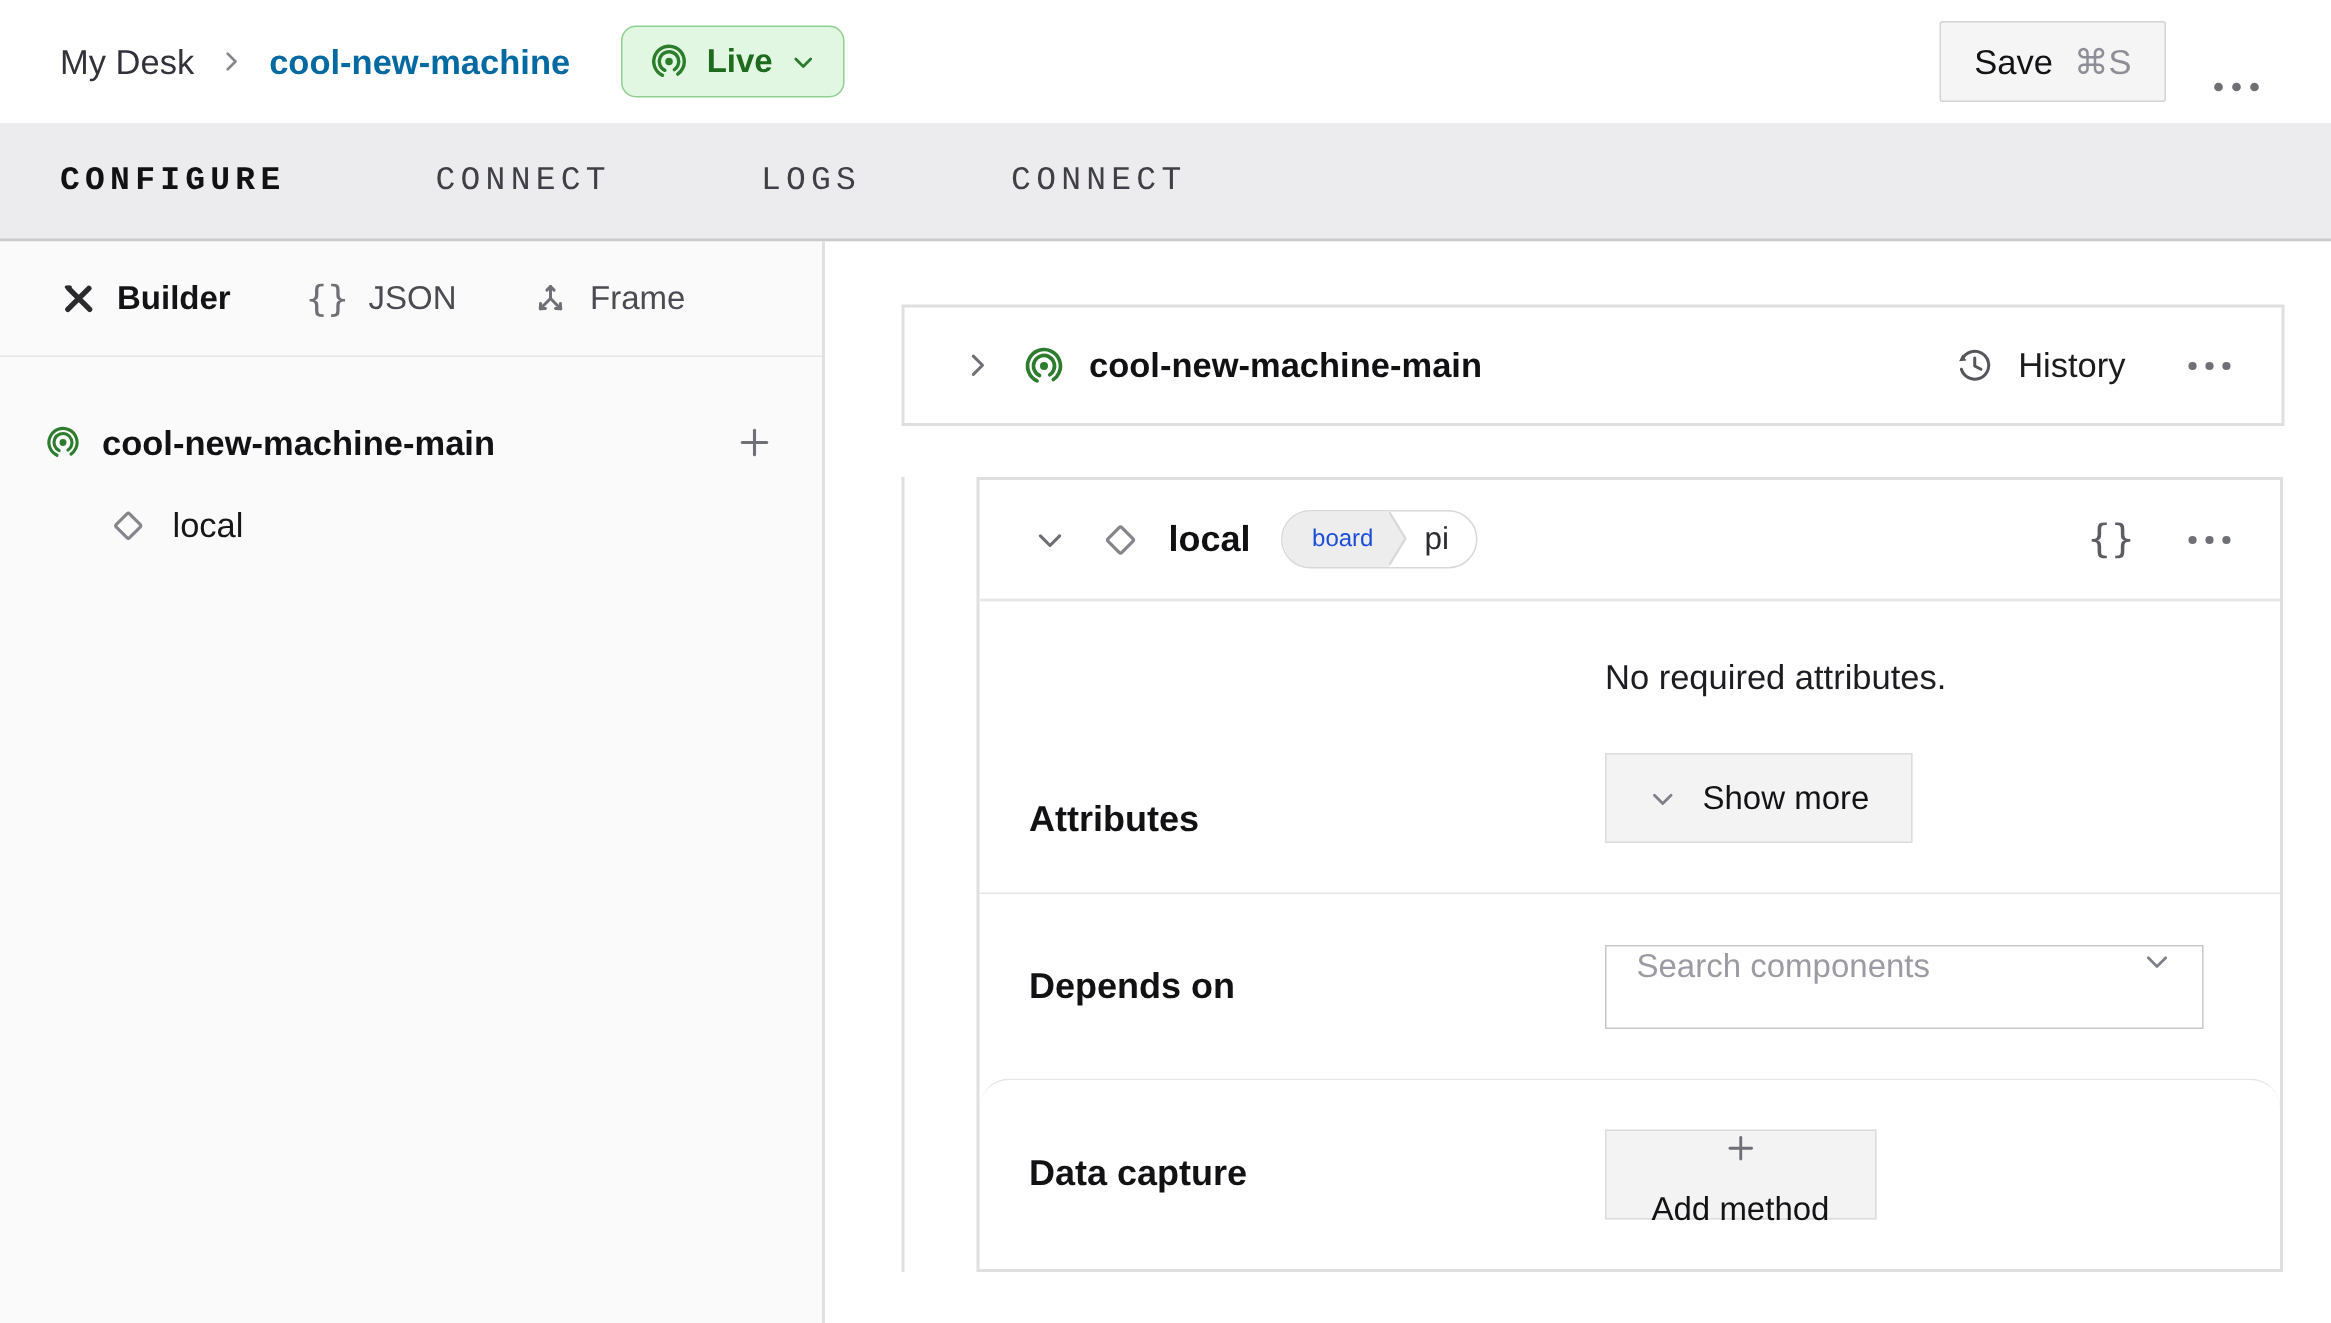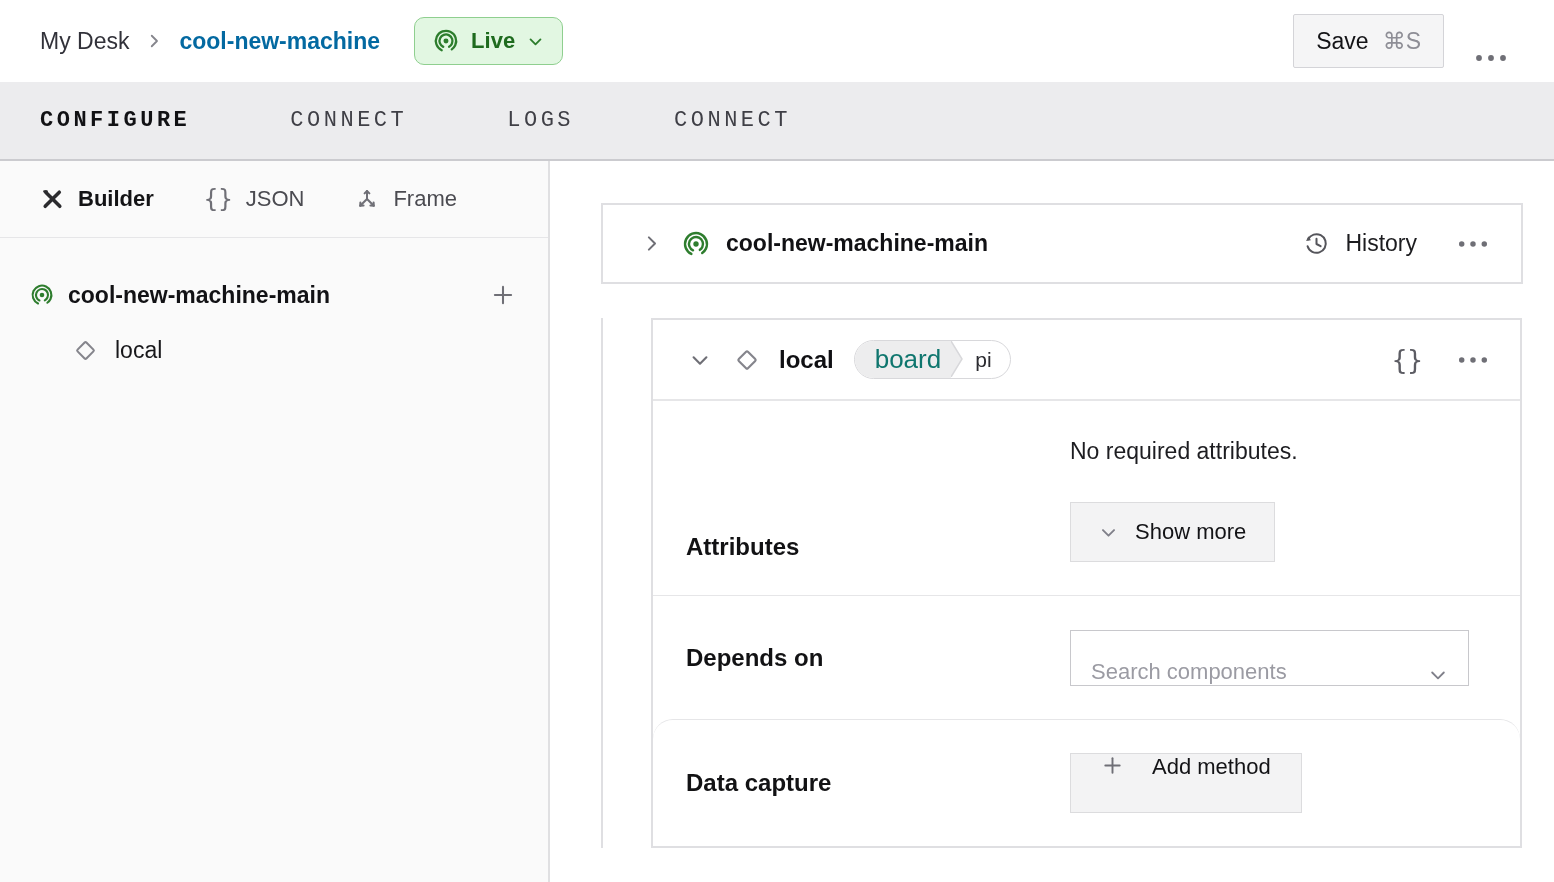--- a/index.html
+++ b/index.html
@@ -64,42 +64,42 @@
   .component-card { width:871px; margin-left:50px; margin-top:34px; }
   .comp-header { height:80px; display:flex; align-items:center; padding:0 25px 0 30px;
     border-bottom:1.5px solid #e6e6e8; }
   .comp-header .title { font-weight:bold; font-size:24px; margin-left:18px; color:#101013; }
   .comp-header .spacer { flex:1; }
   .comp-braces { font-family:"DejaVu Sans Mono",monospace; font-size:26px; color:#5c5c63; margin-right:28px; }
 
   .badge { display:flex; align-items:stretch; height:39px; margin-left:20px;
     border:1.5px solid #d8d8db; border-radius:20px; overflow:hidden; background:#fff; }
   .badge-type { background:#ededee; display:flex; align-items:center; padding:0 10px 0 20px;
-    font-size:26px; color:#0f766e; }
+    font-size:16px; color:#1d4ed8; }
   .badge-model { display:flex; align-items:center; padding:0 18px 0 10px; font-size:21px; color:#2c2c31; }
   .badge-sep { display:block; }
 
   .section { display:flex; padding-left:33px; border-top:1.5px solid #e6e6e8; }
   .section:first-of-type { border-top:none; }
   .section-label { width:384px; flex:0 0 384px; font-weight:bold; font-size:24px; color:#121214; }
   .sec-attributes { padding-top:35px; padding-bottom:33px; min-height:194px; align-items:flex-end; }
   .sec-attributes .section-label { line-height:30px; }
   .empty-text { font-size:23px; line-height:30px; color:#1d1d21; }
   .show-more-btn { margin-top:36px; height:60px; display:flex; align-items:center; gap:17px;
     padding:0 28px; background:#f3f3f4; border:1.5px solid #dcdcde; font-size:22px; color:#131316; }
   .show-more-btn svg, .select-box svg { color:#80808a; }
 
   .sec-depends { height:124px; align-items:center; }
   .select-box { width:399px; height:56px; background:#fff; border:1.5px solid #c8c8cc;
-    display:flex; align-items:flex-end; justify-content:space-between; padding:0 20px 0 20px; }
+    display:flex; align-items:flex-start; justify-content:space-between; padding:0 20px 0 20px; }
   .select-placeholder { font-size:22px; color:#9b9ba3; }
 
   .sec-data { height:127px; align-items:center;border-radius:20px; }
-  .add-method-btn { height:60px; display:flex; gap:28px; padding:0 30px;
-    background:#f3f3f4; border:1.5px solid #dcdcde; font-size:22px; color:#131316; }
+  .add-method-btn { height:60px; display:flex; align-items:center; gap:16px; padding:0 30px;
+    background:#f3f3f4; border:1.5px solid #dcdcde; font-size:22px; color:#131316;flex-direction:column; }
   .add-method-btn svg { color:#6f6f76; }
 
   svg { display:block; }
 </style>
 </head>
 <body>
 
 <header class="topbar">
   <nav class="breadcrumb">
     <span class="crumb-parent">My Desk</span>

